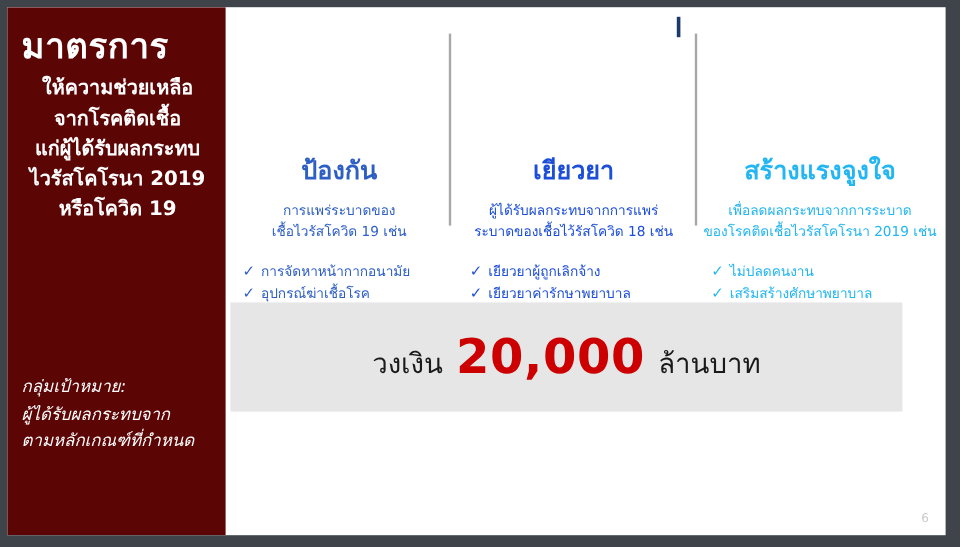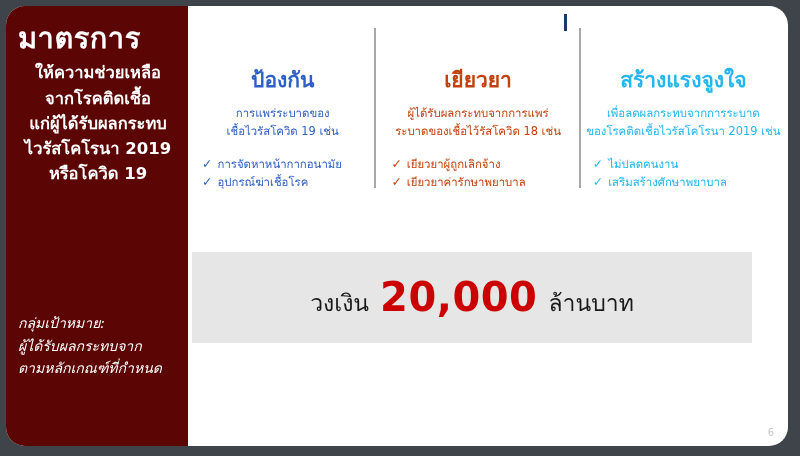--- a/index.html
+++ b/index.html
@@ -21,21 +21,20 @@
     width: 800px; height: 456px;
     background: #3e4449;
     box-sizing: border-box;
   }
   .slide-canvas {
     position: absolute;
     left: 6px; top: 6px;
     width: 782px; height: 440px;
     background: #ffffff;
     overflow: hidden;
-    border-radius: 19px;
   }
 
   
   .sidebar {
     position: absolute;
     left: 0; top: 0;
     width: 182px;
     height: 440px;
     background: #5c0505;
     color: #ffffff;
@@ -82,21 +81,21 @@
   }
 
   
   .columns {
     position: absolute;
     left: 182px;
     top: 52px;
     width: 600px;
     height: 195px;
     display: flex;
-    align-items: flex-start;
+    align-items: flex-end;
   }
   .col {
     position: relative;
     box-sizing: border-box;
     text-align: center;
     padding: 0 6px;
   }
   .col-1 { width: 190px; }
   .col-2 { width: 202px; }
   .col-3 { width: 210px; }
@@ -138,21 +137,21 @@
     white-space: nowrap;
   }
   .check {
     font-size: 12.5px;
     line-height: 1.45;
     font-weight: bold;
   }
 
   
   .c-blue   { color: #2e5fc4; }
-  .c-orange { color: #c2410c; }
+  .c-orange { color: #1d4ed8; }
   .c-cyan   { color: #23b6f0; }
 
   
   .budget-banner {
     position: absolute;
     left: 186px;
     top: 246px;
     width: 560px;
     height: 91px;
     background: #e6e6e6;

